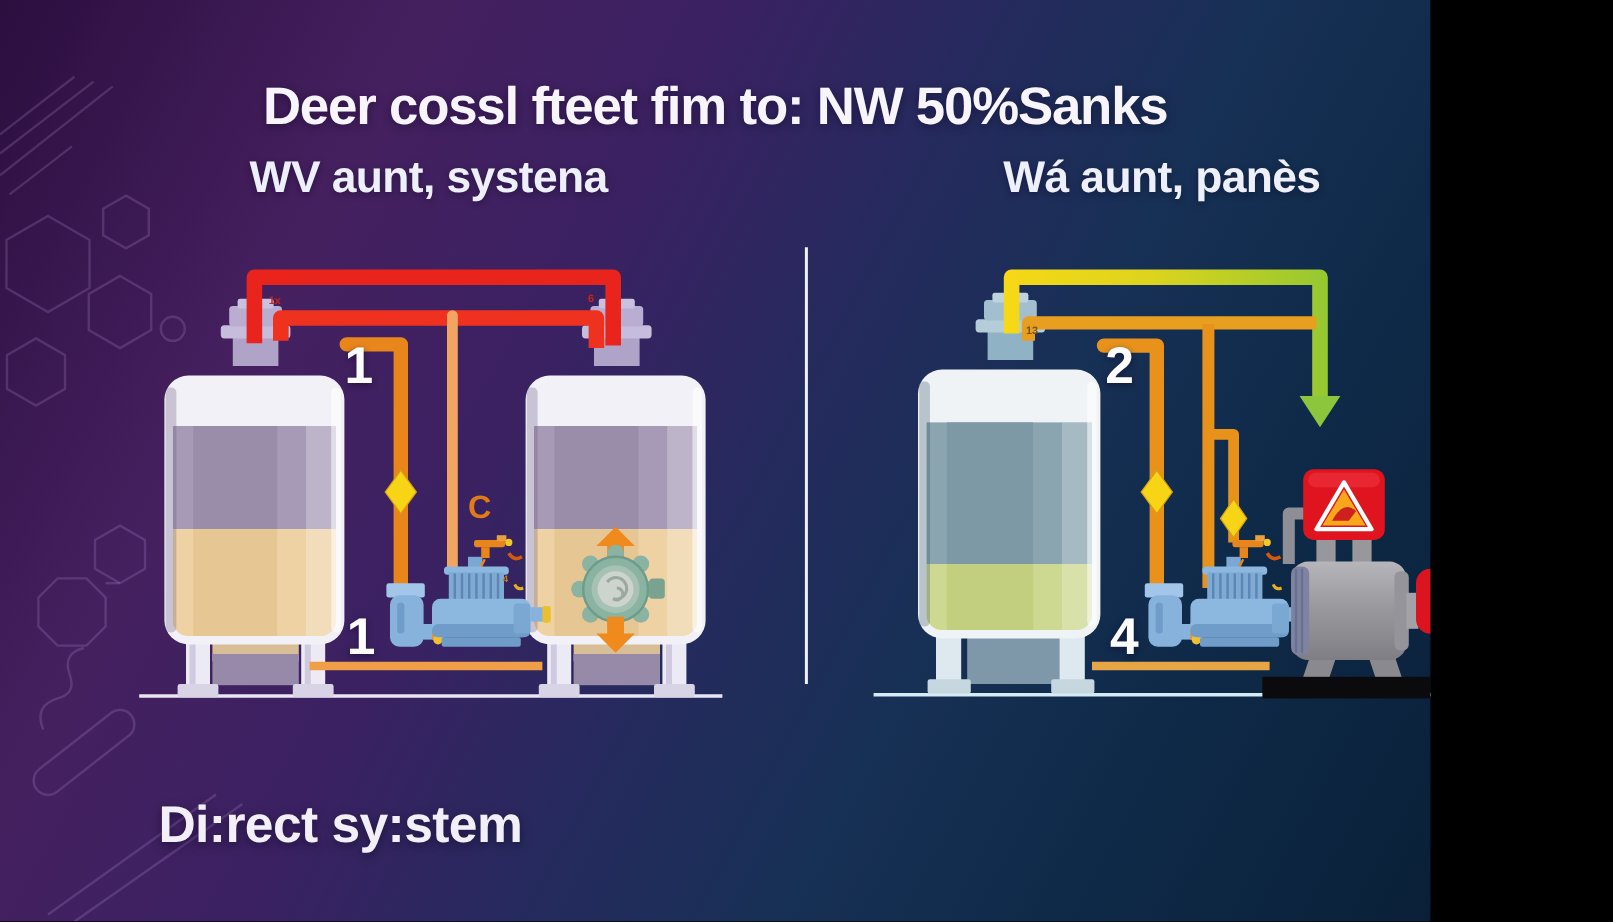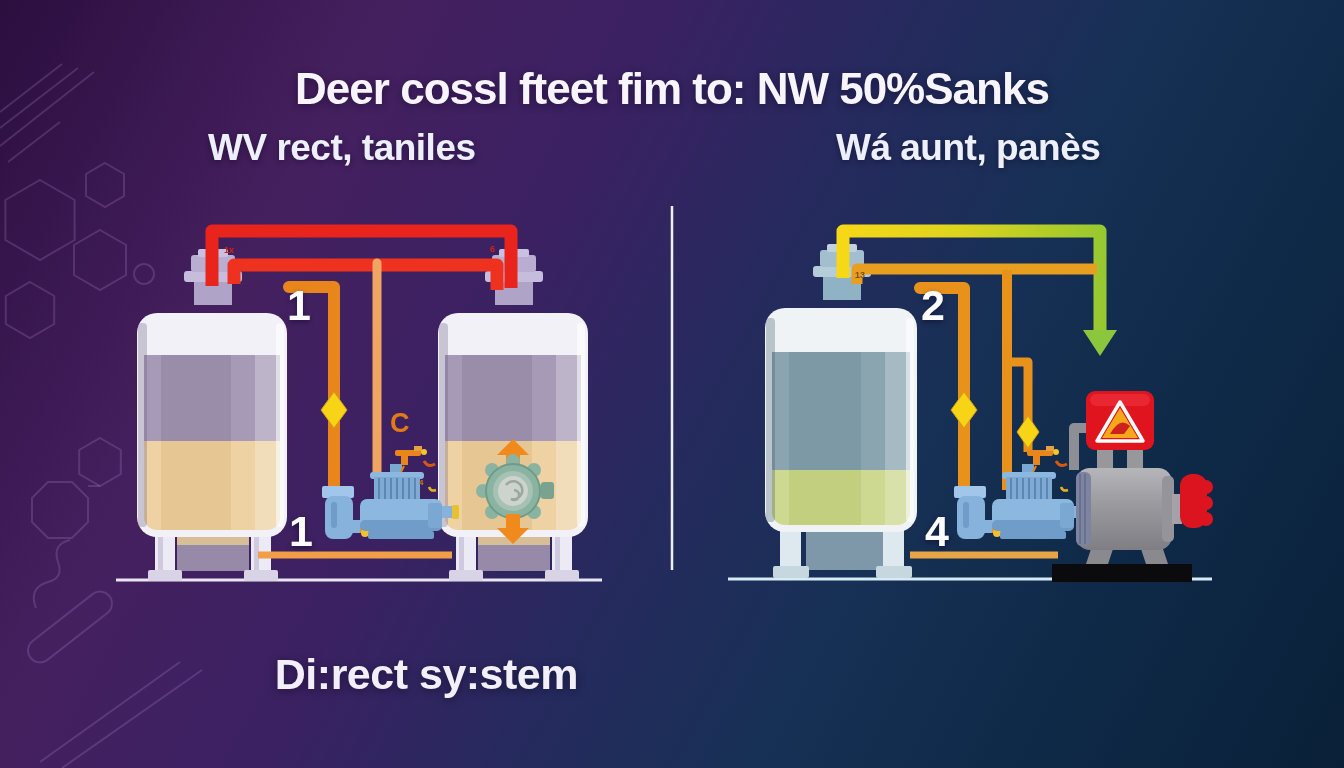--- a/index.html
+++ b/index.html
@@ -1,35 +1,35 @@
 <!DOCTYPE html>
 <html><head>
 <meta charset="utf-8">
 <style>
   html,body{margin:0;padding:0;background:#000;}
   #stage{
-    position:relative;width:1344px;height:768px;overflow:hidden;
+    position:relative;width:1192px;height:768px;overflow:hidden;
     font-family:"Liberation Sans",sans-serif;
     background:linear-gradient(118deg,#2c0e3f 0%,#45205f 22%,#3b2162 38%,#262a5e 52%,#173055 66%,#0e2947 82%,#0a2038 100%);
   }
   .abs{position:absolute;}
   .title{left:0;right:0;top:64px;text-align:center;font-weight:700;font-size:44px;
          color:#f7f5fb;letter-spacing:-1px;text-shadow:0 2px 8px rgba(10,5,30,.45);}
   .subtitle{top:127px;font-weight:700;font-size:37px;color:#edeffa;letter-spacing:-0.5px;
          text-shadow:0 2px 6px rgba(10,5,30,.4);}
   .sub-left{left:208px;} .sub-right{left:788px;margin-left:48px;}
   .num{font-weight:700;font-size:43px;color:#fdfdff;text-shadow:0 2px 5px rgba(15,8,40,.55);line-height:1;}
   .n1t{left:287px;top:284px;} .n1b{left:289px;top:510px;}
   .n2{left:921px;top:284px;} .n4{left:925px;top:510px;}
   .label-c{left:390px;top:410px;font-weight:700;font-size:27px;color:#e27a16;line-height:1;}
   .tiny{font-weight:700;font-size:9px;line-height:1;}
   .t-red{color:#cf2414;} .t-amber{color:#7c5210;} .t-orange{color:#cf7a14;font-size:8px;}
   .tl1{left:224px;top:246px;} .tl2{left:490px;top:245px;}
   .tl3{left:855px;top:247px;margin-top:24px;} .tl4{left:419px;top:479px;}
-  .caption{top:650px;width:446px;text-align:right;font-weight:700;font-size:43px;
+  .caption{top:664px;width:446px;text-align:left;font-weight:700;font-size:43px;
            color:#f3eff8;letter-spacing:-0.5px;text-shadow:0 2px 8px rgba(10,5,30,.5);}
   .cap-left{left:132px;} .cap-right{left:758px;}
 </style>
 </head>
 <body>
 
 <div id="stage">
 
   <svg class="abs" width="1344" height="768" viewBox="0 0 1344 768" xmlns="http://www.w3.org/2000/svg">
     <defs>
@@ -217,21 +217,21 @@
         <g>
           <polygon points="1120,402 1143,441 1097,441" fill="none" stroke="#ffffff" stroke-width="3.5" stroke-linejoin="round"></polygon>
           <polygon points="1120,408 1138,438 1102,438" fill="#f6a81a"></polygon>
           <path d="M1110 434 q10 -18 20 -8 l-6 8 z" fill="#cf2020"></path>
         </g>
       </g>
     </g>
   </svg>
 
   <div class="abs title">Deer cossl fteet fim to: NW 50%Sanks</div>
-  <div class="abs subtitle sub-left">WV rect, taniles</div>
+  <div class="abs subtitle sub-left">WV aunt, systena</div>
   <div class="abs subtitle sub-right">Wá aunt, panès</div>
 
   <div class="abs num n1t">1</div>
   <div class="abs num n1b">1</div>
   <div class="abs label-c">C</div>
   <div class="abs tiny t-red tl1">1x</div>
   <div class="abs tiny t-red tl2">6</div>
   <div class="abs tiny t-orange tl4">4</div>
 
   <div class="abs num n2">2</div>

